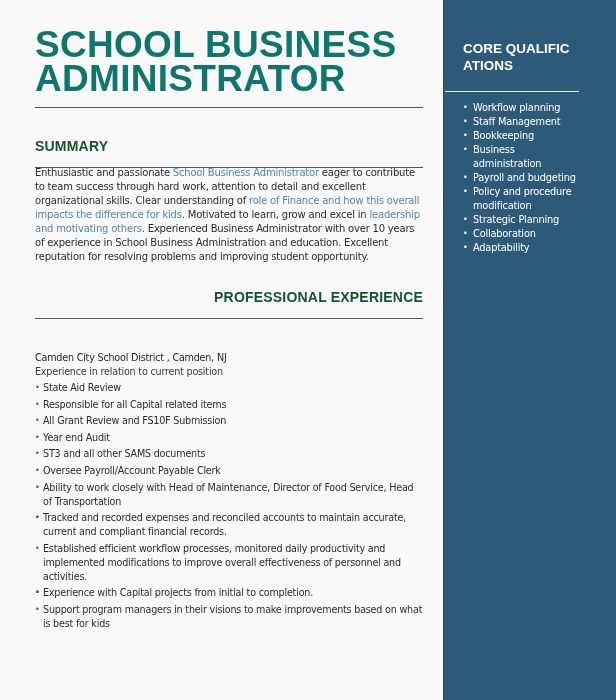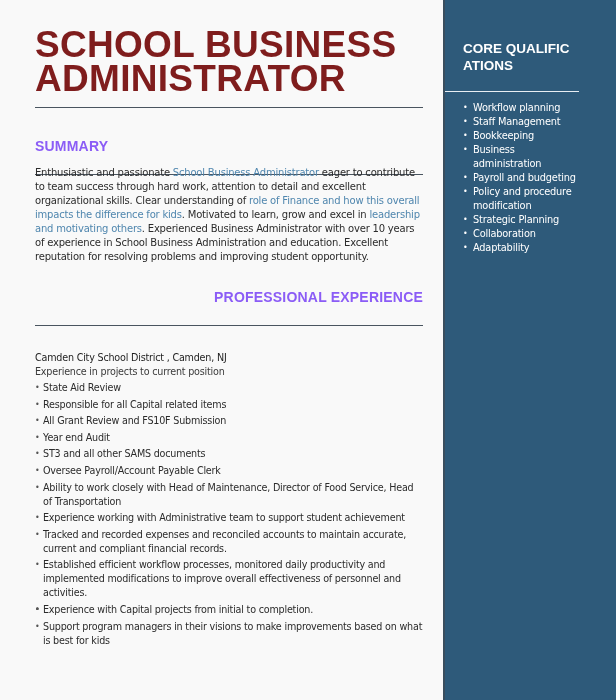--- a/index.html
+++ b/index.html
@@ -20,44 +20,44 @@
       width: 388px;
     }
     .title {
       position: absolute;
       top: 28px;
       left: 0;
       font-family: "Liberation Sans", sans-serif;
       font-weight: bold;
       font-size: 37px;
       line-height: 34px;
-      color: #7f1d1d;
+      color: #0f766e;
       letter-spacing: 0.3px;
       white-space: nowrap;
     }
     .title-rule {
       position: absolute;
       top: 107px;
       left: 0;
       width: 388px;
       height: 1px;
       background: #4a5560;
     }
 
     .section-heading {
       position: absolute;
       left: 0;
       width: 388px;
       font-family: "Liberation Sans", sans-serif;
       font-weight: bold;
       font-size: 14px;
-      color: #8b5cf6;
+      color: #14532d;
       letter-spacing: 0.2px;
       border-bottom: 1px solid #4a5560;
-      padding-bottom: 20px;
+      padding-bottom: 13px;
       line-height: 16px;
     }
     .summary-heading { top: 138px; }
     .exp-heading { top: 289px; text-align: right; }
 
     .summary-text {
       position: absolute;
       top: 166px;
       left: 0;
       width: 388px;
@@ -170,30 +170,30 @@
 
     <h2 class="section-heading summary-heading">SUMMARY</h2>
     <p class="summary-text">
       <span>Enthusiastic and passionate </span><span class="link">School Business Administrator</span><span> eager to contribute to team success through hard work, attention to detail and excellent organizational skills. Clear understanding of </span><span class="link">role of Finance and how this overall impacts the difference for kids</span><span>. Motivated to learn, grow and excel in </span><span class="link">leadership and motivating others</span><span>. Experienced Business Administrator with over 10 years of experience in School Business Administration and education. Excellent reputation for resolving problems and improving student opportunity.</span>
     </p>
 
     <h2 class="section-heading exp-heading">PROFESSIONAL EXPERIENCE</h2>
 
     <div class="job">
       <div class="job-company">Camden City School District , Camden, NJ</div>
-      <div class="job-desc">Experience in projects to current position</div>
+      <div class="job-desc">Experience in relation to current position</div>
       <ul class="job-bullets">
         <li><span class="bullet">•</span><span>State Aid Review</span></li>
         <li><span class="bullet">•</span><span>Responsible for all Capital related items</span></li>
         <li><span class="bullet">•</span><span>All Grant Review and FS10F Submission</span></li>
         <li><span class="bullet">•</span><span>Year end Audit</span></li>
         <li><span class="bullet">•</span><span>ST3 and all other SAMS documents</span></li>
         <li><span class="bullet">•</span><span>Oversee Payroll/Account Payable Clerk</span></li>
         <li><span class="bullet">•</span><span>Ability to work closely with Head of Maintenance, Director of Food Service, Head of Transportation</span></li>
-        <li><span class="bullet">•</span><span>Experience working with Administrative team to support student achievement</span></li>
+        <li><span class="bullet">•</span></li>
         <li><span class="bullet">•</span><span>Tracked and recorded expenses and reconciled accounts to maintain accurate, current and compliant financial records.</span></li>
         <li><span class="bullet">•</span><span>Established efficient workflow processes, monitored daily productivity and implemented modifications to improve overall effectiveness of personnel and activities.</span></li>
         <li><span class="bullet">•</span></li>
         <li><span class="bullet">•</span></li>
         <li><span class="bullet">•</span><span>Experience with Capital projects from initial to completion.</span></li>
         <li><span class="bullet">•</span><span>Support program managers in their visions to make improvements based on what is best for kids</span></li>
       </ul>
     </div>
   </div>
 

